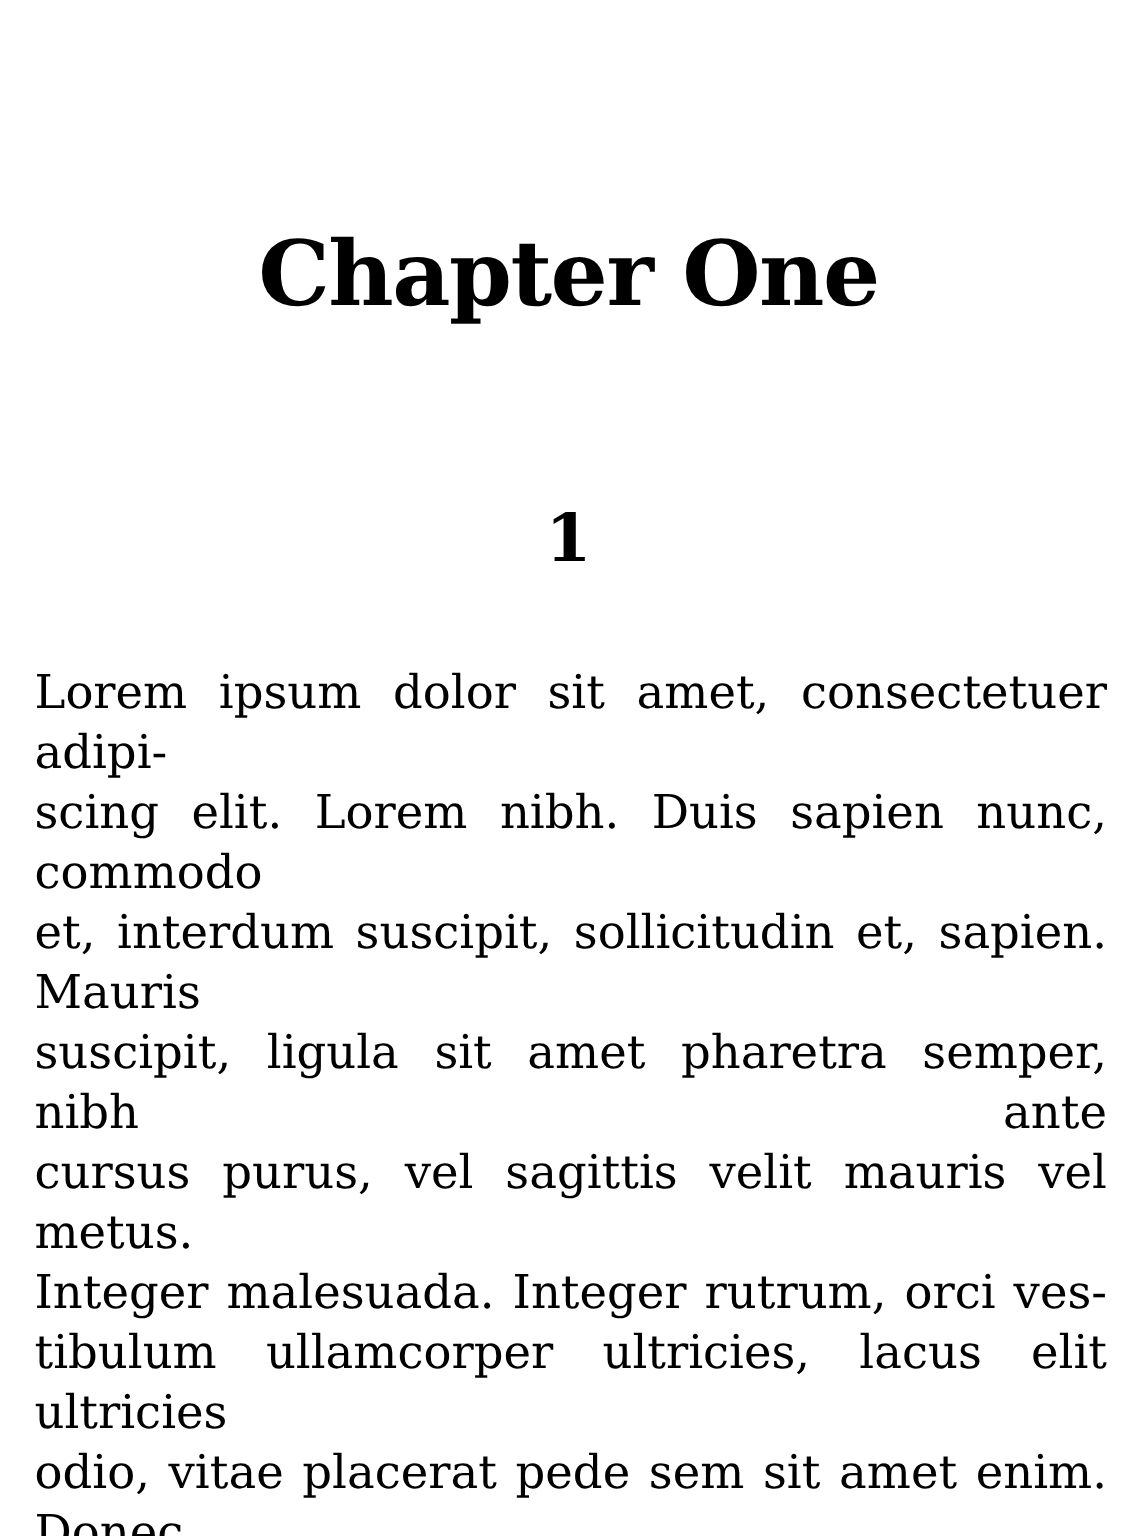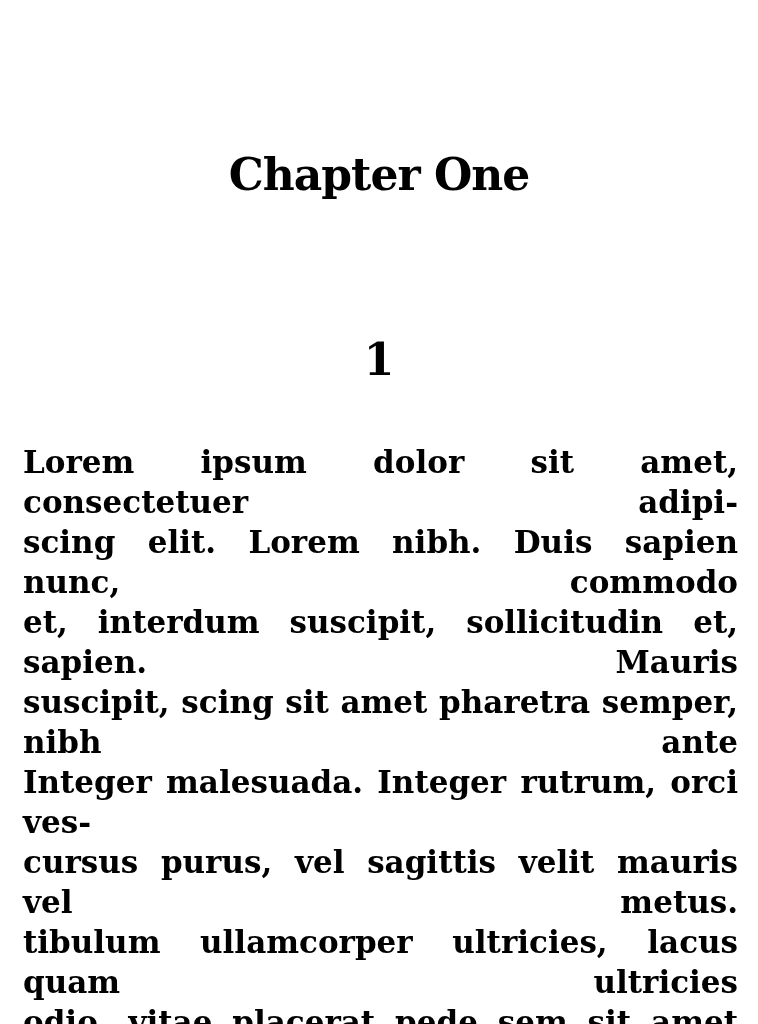--- a/index.html
+++ b/index.html
@@ -20,21 +20,21 @@
       color: #000000;
       font-family: "DejaVu Serif", "Liberation Serif", serif;
     }
     .chapter-title {
       position: absolute;
       top: 153px;
       left: 0;
       width: 758px;
       margin: 0;
       text-align: center;
-      font-size: 44px;
+      font-size: 60px;
       font-weight: 700;
       line-height: 1;
       letter-spacing: -1px;
       color: #000000;
     }
     .chapter-number {
       position: absolute;
       top: 338px;
       left: 0;
       width: 758px;
@@ -51,37 +51,36 @@
       width: 715px;
       font-size: 31px;
       line-height: 40px;
       color: #000000;
     }
     .body-line {
       text-align: justify;
       text-align-last: justify;
       -moz-text-align-last: justify;
       white-space: normal;
-      font-weight: bold;
     }
   </style>
 </head>
 <body>
 
 <div class="page">
 
   <h1 class="chapter-title">Chapter One</h1>
 
   <div class="chapter-number">1</div>
 
   <div class="body-text">
     <div class="body-line">Lorem ipsum dolor sit amet, consectetuer adipi-</div>
     <div class="body-line">scing elit. Lorem nibh. Duis sapien nunc, commodo</div>
     <div class="body-line">et, interdum suscipit, sollicitudin et, sapien. Mauris</div>
-    <div class="body-line">suscipit, scing sit amet pharetra semper, nibh ante</div>
+    <div class="body-line">suscipit, ligula sit amet pharetra semper, nibh ante</div>
+    <div class="body-line">cursus purus, vel sagittis velit mauris vel metus.</div>
     <div class="body-line">Integer malesuada. Integer rutrum, orci ves-</div>
-    <div class="body-line">cursus purus, vel sagittis velit mauris vel metus.</div>
-    <div class="body-line">tibulum ullamcorper ultricies, lacus quam ultricies</div>
+    <div class="body-line">tibulum ullamcorper ultricies, lacus elit ultricies</div>
     <div class="body-line">odio, vitae placerat pede sem sit amet enim. Donec</div>
 
   </div>
 
 </div>
 
 </body></html>

